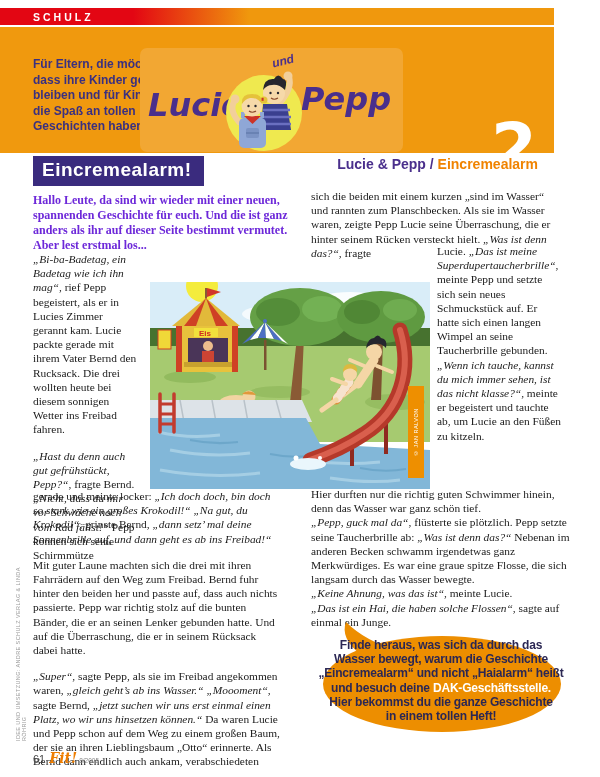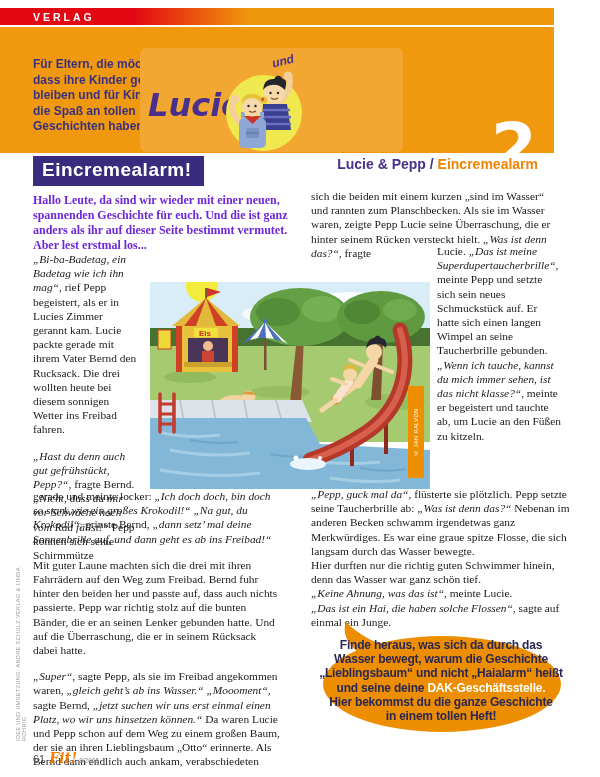--- a/index.html
+++ b/index.html
@@ -63,29 +63,30 @@
   .side-credit{position:absolute;left:15px;top:553px;height:188px;color:#9a9a9a;
        font-size:5.5px;letter-spacing:0.4px;writing-mode:vertical-rl;
        transform:rotate(180deg);}
 </style>
 </head>
 <body>
 
 <div class="page">
 
   <div class="topbar">
-    <span class="kinder">VERLAG</span>
+    <span class="kinder">SCHULZ</span>
   </div>
 
   <div class="banner">
     <div class="blurb">Für Eltern, die möchten, dass ihre Kinder gesund bleiben und für Kinder, die Spaß an tollen Geschichten haben!</div>
 
     <div class="logo-panel">
       <span class="logo-name logo-lucie">Lucie</span>
       <span class="logo-und">und</span>
+      <span class="logo-name logo-pepp">Pepp</span>
 
       <svg class="logo-art" width="95" height="95" viewBox="0 0 95 95">
         <circle cx="47" cy="49" r="38" fill="#efe94f"></circle>
 
         <g>
           <path d="M62,40 C70,31 75,22 72,13" stroke="#f2cf9b" stroke-width="6" fill="none" stroke-linecap="round"></path>
           <circle cx="71" cy="12" r="4.5" fill="#f2cf9b"></circle>
           <path d="M46,40 L70,40 L74,66 L44,66 Z" fill="#3a3f8f"></path>
           <path d="M46,46 H73 M45,53 H74 M45,60 H74" stroke="#6a6fc0" stroke-width="2.5"></path>
           <circle cx="57" cy="29" r="11" fill="#f6d9a9"></circle>
@@ -133,22 +134,22 @@
       <p><span>Mit guter Laune machten sich die drei mit ihren Fahrrädern auf den Weg zum Freibad. Bernd fuhr hinter den beiden her und passte auf, dass auch nichts passierte. Pepp war richtig stolz auf die bunten Bänder, die er an seinen Lenker gebunden hatte. Und auf die Überraschung, die er in seinem Rücksack dabei hatte.</span></p>
       <p><span class="it">„Super“</span><span>, sagte Pepp, als sie im Freibad angekommen waren, </span><span class="it">„gleich geht’s ab ins Wasser.“ „Moooment“</span><span>, sagte Bernd, </span><span class="it">„jetzt suchen wir uns erst einmal einen Platz, wo wir uns hinsetzen können.“</span><span> Da waren Lucie und Pepp schon auf dem Weg zu einem großen Baum, der sie an ihren Lieblingsbaum „Otto“ erinnerte. Als Bernd dann endlich auch ankam, verabschiedeten</span></p>
     </div>
   <div class="col right-top">
       <p><span>sich die beiden mit einem kurzen „sind im Wasser“ und rannten zum Planschbecken. Als sie im Wasser waren, zeigte Pepp Lucie seine Überraschung, die er hinter seinem Rücken versteckt hielt. </span><span class="it">„Was ist denn das?“</span><span>, fragte</span></p>
     </div>
   <div class="col right-narrow">
       <p><span>Lucie. </span><span class="it">„Das ist meine Superdupertaucherbrille“</span><span>, meinte Pepp und setzte sich sein neues Schmuckstück auf. Er hatte sich einen langen Wimpel an seine Taucherbrille gebunden. </span><span class="it">„Wenn ich tauche, kannst du mich immer sehen, ist das nicht klasse?“</span><span>, meinte er begeistert und tauchte ab, um Lucie an den Füßen zu kitzeln.</span></p>
     </div>
   <div class="col tight right-wide">
+      <p><span>Hier durften nur die richtig guten Schwimmer hinein, denn das Wasser war ganz schön tief.</span></p>
       <p><span class="it">„Pepp, guck mal da“</span><span>, flüsterte sie plötzlich. Pepp setzte seine Taucherbrille ab: </span><span class="it">„Was ist denn das?“</span><span> Nebenan im anderen Becken schwamm irgendetwas ganz Merkwürdiges. Es war eine graue spitze Flosse, die sich langsam durch das Wasser bewegte.</span></p>
-      <p><span>Hier durften nur die richtig guten Schwimmer hinein, denn das Wasser war ganz schön tief.</span></p>
       <p><span class="it">„Keine Ahnung, was das ist“</span><span>, meinte Lucie.</span></p>
       <p><span class="it">„Das ist ein Hai, die haben solche Flossen“</span><span>, sagte auf einmal ein Junge.</span></p>
     </div>
 
   <div class="illo">
     <svg width="280" height="207" viewBox="0 0 280 207">
       <rect width="280" height="160" fill="#d9edf8"></rect>
       <ellipse cx="200" cy="20" rx="36" ry="10" fill="#ffffff" opacity="0.85"></ellipse>
       <ellipse cx="118" cy="32" rx="26" ry="8" fill="#ffffff" opacity="0.7"></ellipse>
       <ellipse cx="250" cy="84" rx="24" ry="9" fill="#ffffff" opacity="0.75"></ellipse>
@@ -242,22 +243,22 @@
     <div class="illo-credit">© JAN RALVON</div>
   </div>
 
   <svg class="bubble" viewBox="0 0 246 116">
     <path d="M42,36 Q22,20 28,4 Q48,24 82,33 Z" fill="#ed8e00"></path>
     <ellipse cx="124" cy="66" rx="119" ry="48" fill="#ed8e00"></ellipse>
   </svg>
   <div class="bubble-text">
       <p><span>Finde heraus, was sich da durch das</span></p>
       <p><span>Wasser bewegt, warum die Geschichte</span></p>
-      <p><span>„Lieblingsbaum“ und nicht „Haialarm“ heißt</span></p>
-      <p><span>und seine deine </span><span class="hl">DAK-Geschäftsstelle.</span></p>
+      <p><span>„Eincremealarm“ und nicht „Haialarm“ heißt</span></p>
+      <p><span>und besuch deine </span><span class="hl">DAK-Geschäftsstelle.</span></p>
       <p><span>Hier bekommst du die ganze Geschichte</span></p>
       <p><span>in einem tollen Heft!</span></p>
     </div>
 
   <div class="footer">
     <span>61</span><span class="fit-logo">Fit!</span><span class="issue">8/2005</span>
   </div>
 
   <div class="side-credit">IDEE UND UMSETZUNG: ANDRE SCHULZ VERLAG &amp; LINDA RÖHRIG</div>
 

